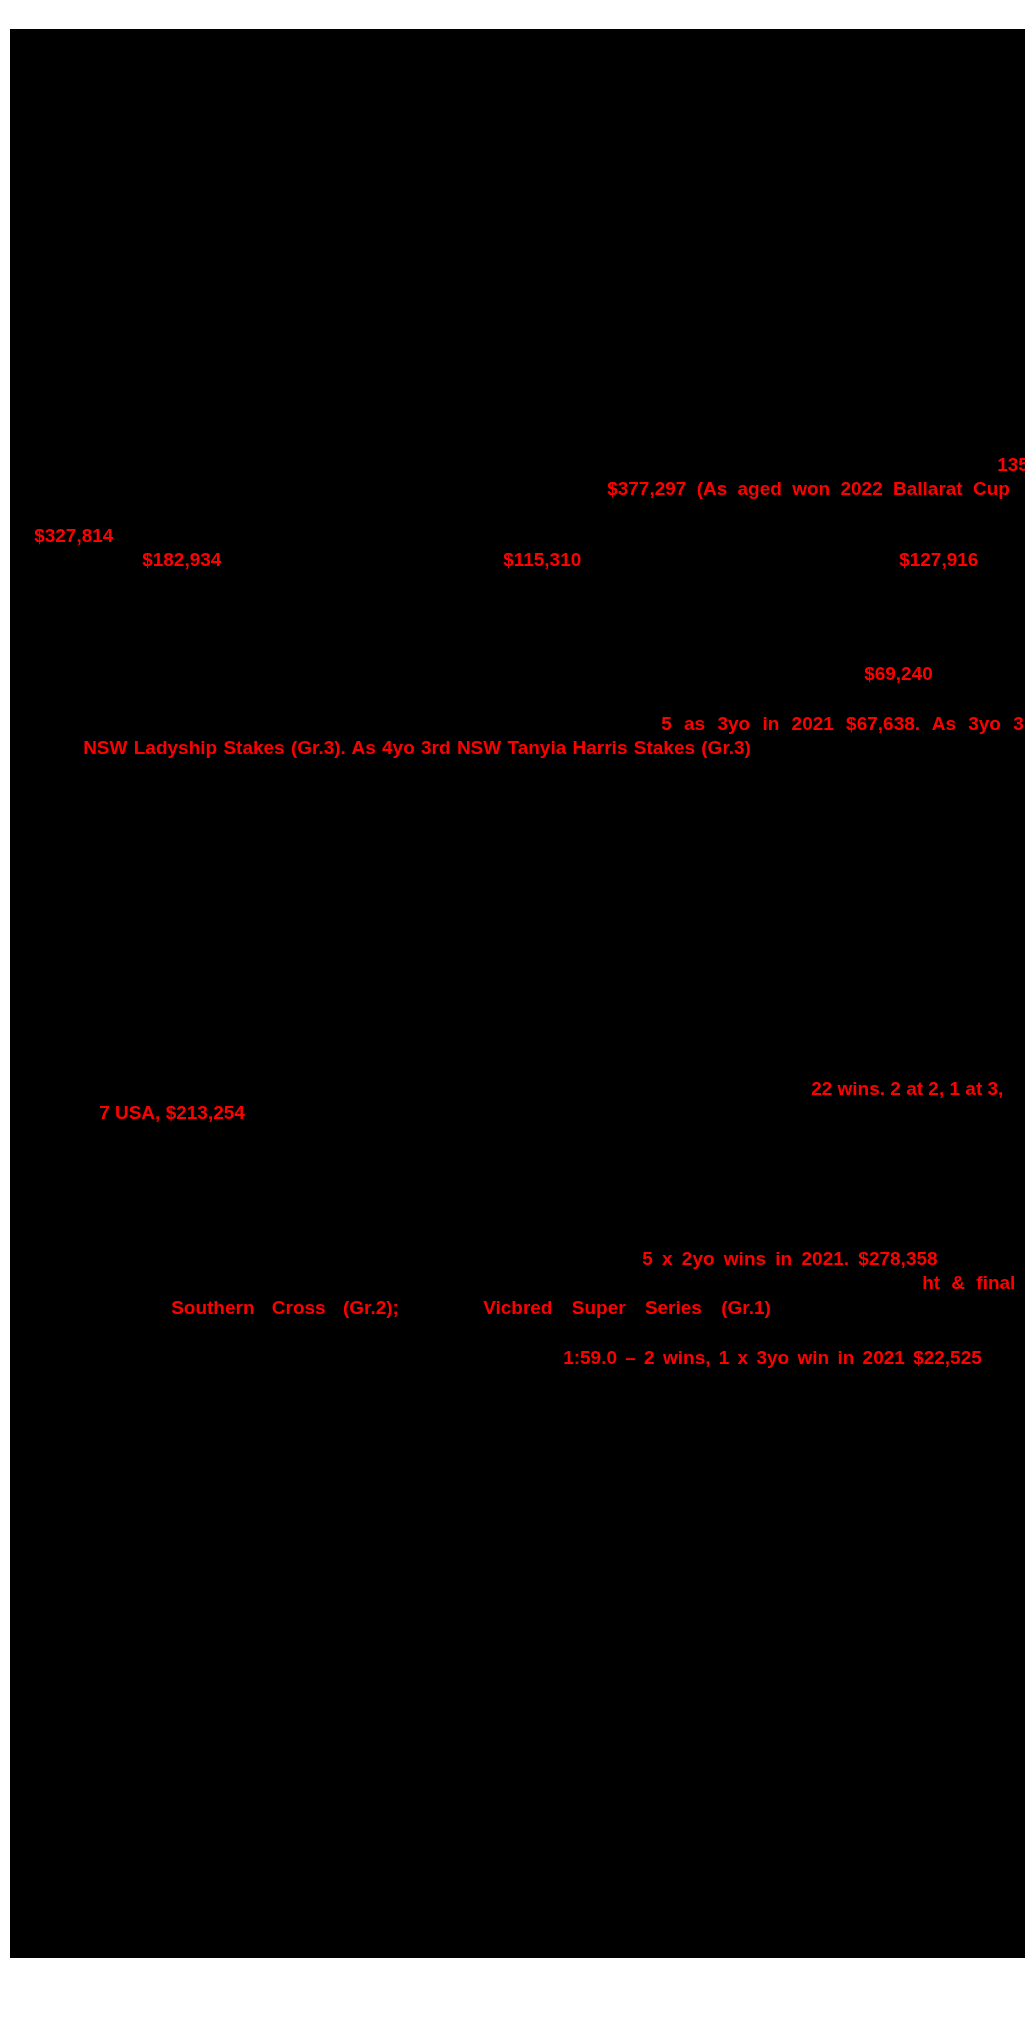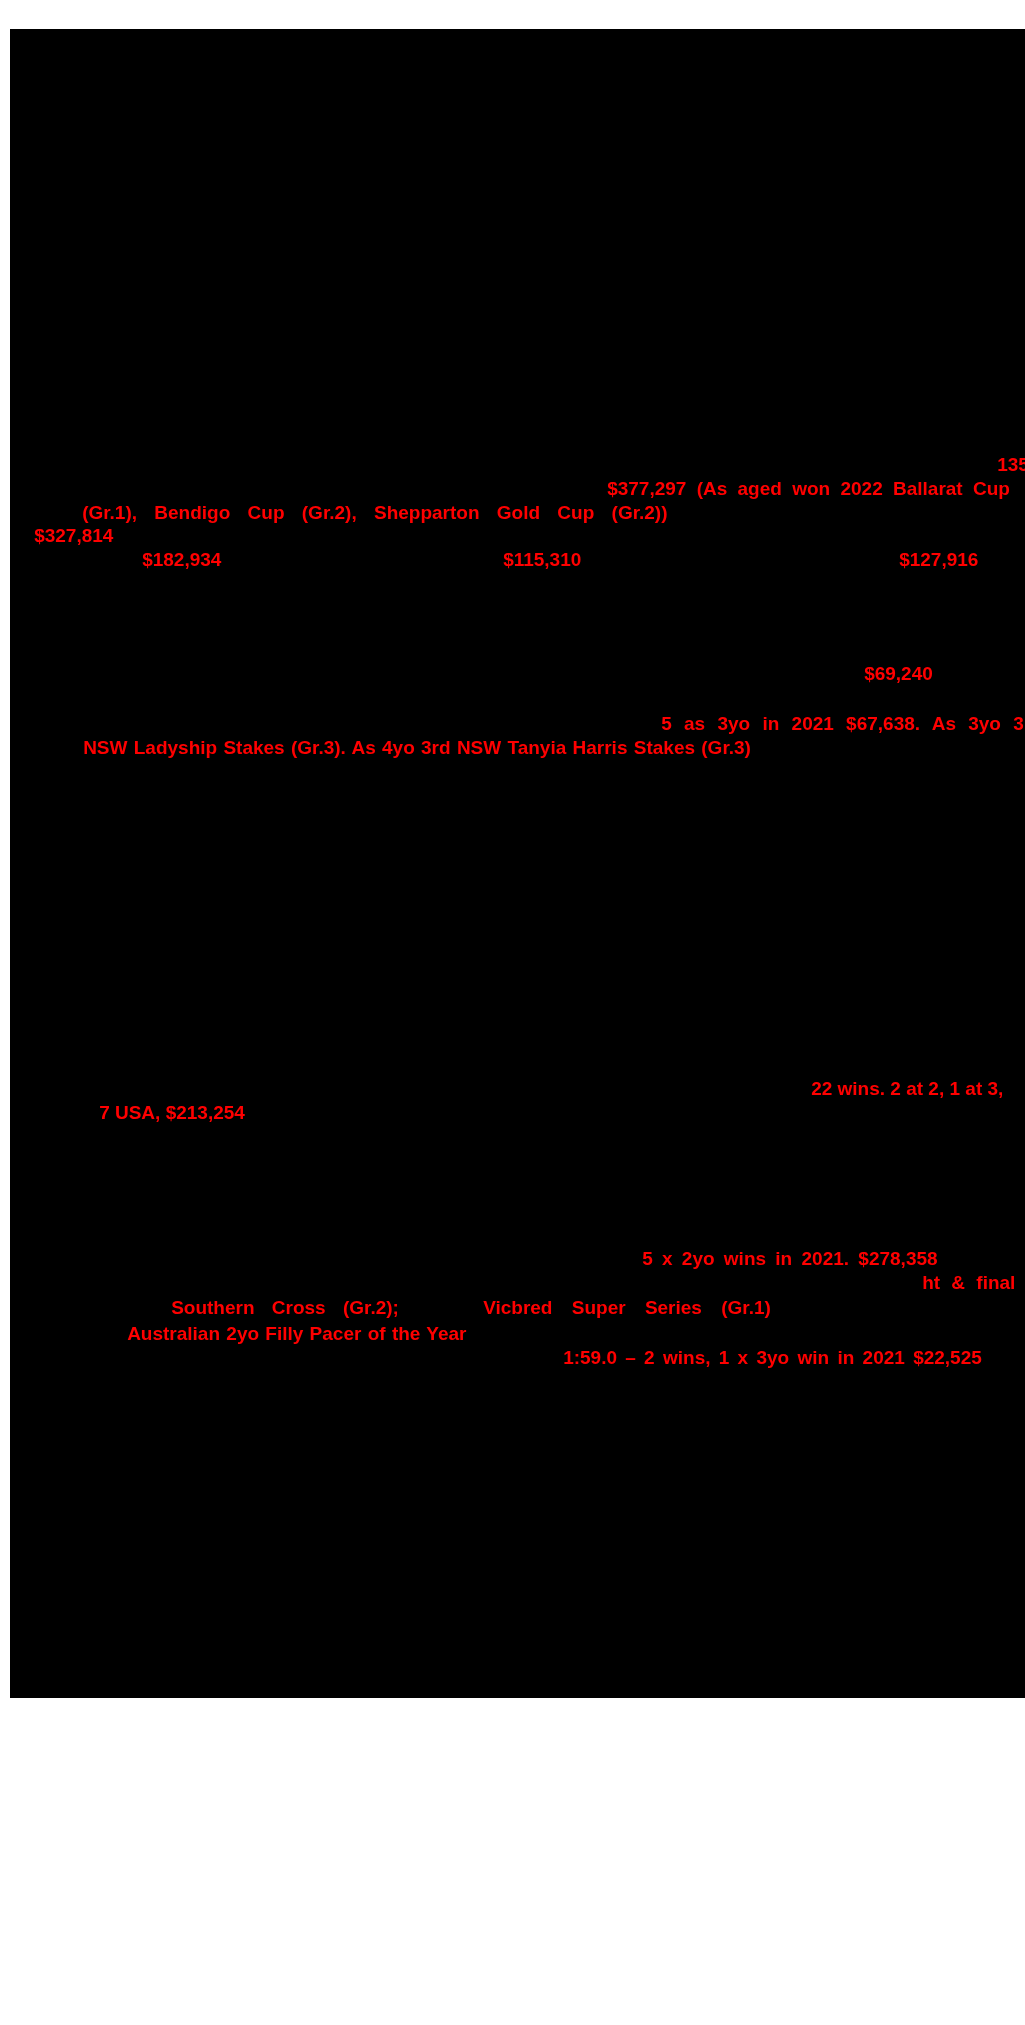--- a/index.html
+++ b/index.html
@@ -3,21 +3,21 @@
 <meta charset="utf-8">
 <style>
   html,body{margin:0;padding:0;}
   body{
     width:1025px;height:2025px;
     background:#ffffff;
     font-family:"Liberation Sans", sans-serif;
     position:relative;
   }
   .page{
-    position:absolute;left:0;top:0;width:1025px;height:1698px;
+    position:absolute;left:0;top:0;width:1025px;height:1958px;
     background:#ffffff;overflow:hidden;
   }
   .sheet{
     position:absolute;left:10px;top:29px;width:1015px;height:1965px;
     background:#000000;
   }
   .frag{
     position:absolute;
     color:#ff0000;
     font-size:19px;
@@ -34,23 +34,20 @@
   <div class="sheet"></div>
 
   <div class="frag b" style="left:976px;top:436px;">
     <span class="b">135</span>
   </div>
 
   <div class="frag" style="left:566px;top:460px;word-spacing:5px;">
     <span class="b">$377,297 (As aged won 2022 Ballarat Cup</span>
   </div>
 
-  <div class="frag" style="left:13px;top:484px;word-spacing:12px;">
-    <span class="b">(Gr.1), Bendigo Cup (Gr.2), Shepparton Gold Cup (Gr.2))</span>
-  </div>
 
   <div class="frag" style="left:13px;top:507px;">
     <span class="b">$327,814</span>
   </div>
 
   <div class="frag" style="left:121px;top:531px;">
     <span class="b">$182,934</span>
   </div>
 
   <div class="frag" style="left:482px;top:531px;">
@@ -90,20 +87,17 @@
   </div>
 
   <div class="frag" style="left:102px;top:1279px;word-spacing:12px;">
     <span class="r">Southern Cross </span><span class="b">(Gr.2);</span>
   </div>
 
   <div class="frag" style="left:406px;top:1279px;word-spacing:14px;">
     <span class="r">Vicbred Super Series </span><span class="b">(Gr.1)</span>
   </div>
 
-  <div class="frag" style="left:102px;top:1305px;word-spacing:1px;">
-    <span class="r">Australian 2yo Filly Pacer of the Year</span>
-  </div>
 
   <div class="frag" style="left:530px;top:1329px;word-spacing:3px;">
     <span class="r">1:59.0 – 2 wins, </span><span class="b">1 x 3yo win in 2021</span><span class="r"> $22,525</span>
   </div>
 </div>
 
 </body></html>

